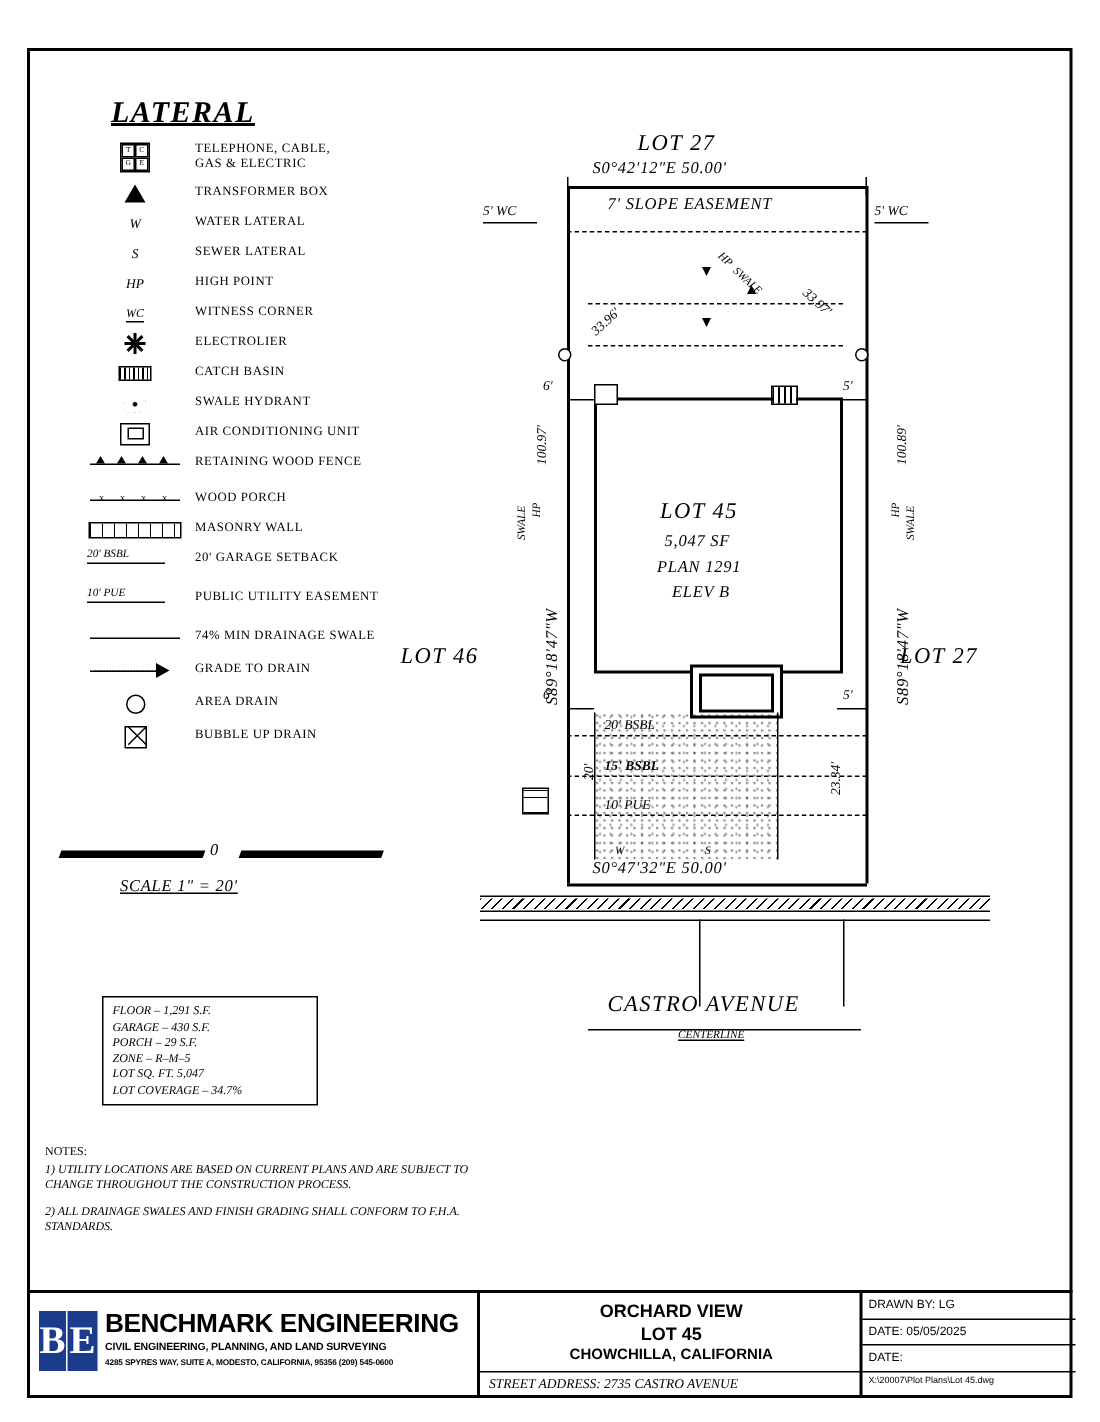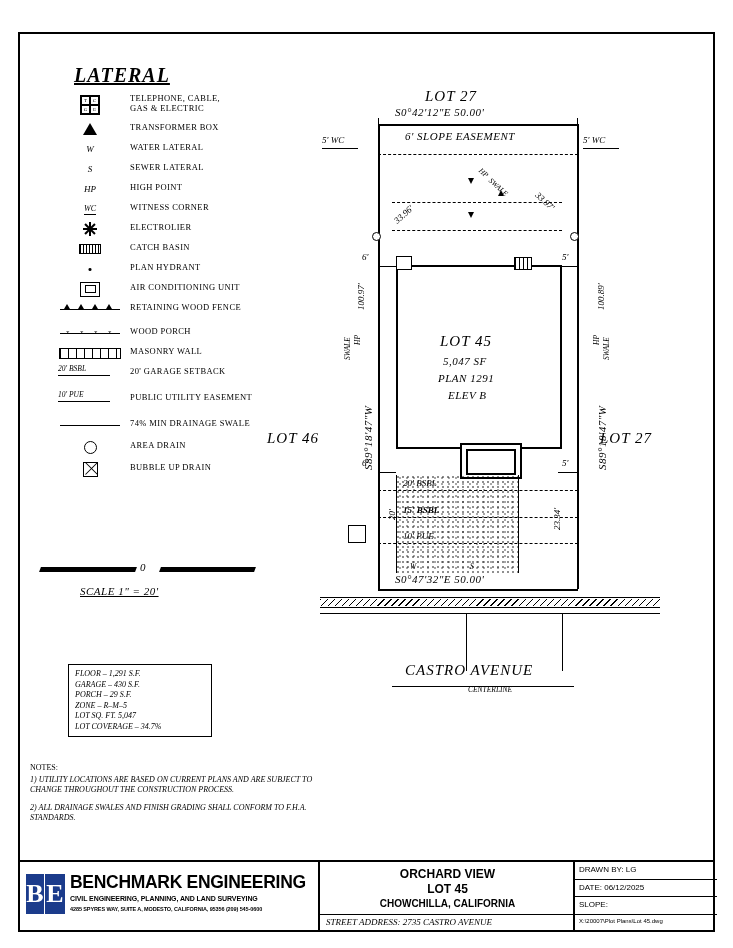--- a/index.html
+++ b/index.html
@@ -209,21 +209,21 @@
         </div>
       <div class="ltxt">CATCH BASIN</div>
     </div>
 
     <div class="lrow">
       <div class="lsym">
           <div class="sym-center">
             <div class="hyd"></div>
           </div>
         </div>
-      <div class="ltxt">PLAN HYDRANT</div>
+      <div class="ltxt">SWALE HYDRANT</div>
     </div>
 
     <div class="lrow">
       <div class="lsym">
           <div class="sym-center">
             <div class="acu">
               <span></span>
             </div>
           </div>
         </div>
@@ -291,20 +291,31 @@
 
     <div class="lrow" style="height:22px">
       <div class="lsym">
           <div class="sym-center">
             <div class="swale-sym"></div>
           </div>
         </div>
       <div class="ltxt">74% MIN DRAINAGE SWALE</div>
     </div>
 
+    <div class="lrow" style="height:22px">
+      <div class="lsym">
+          <div class="sym-center">
+            <div class="grade">
+              <div class="ln"></div>
+              <div class="ar"></div>
+            </div>
+          </div>
+        </div>
+      <div class="ltxt">GRADE TO DRAIN</div>
+    </div>
 
     <div class="lrow" style="height:22px">
       <div class="lsym">
           <div class="sym-center">
             <div class="circ"></div>
           </div>
         </div>
       <div class="ltxt">AREA DRAIN</div>
     </div>
 
@@ -349,21 +360,21 @@
     <div class="txt t-m" style="left:95px;top:36px;">S0°42'12"E   50.00'</div>
     <div class="ln h2" style="left:78px;top:54px;width:200px;"></div>
     <div class="ln v1" style="left:78px;top:48px;height:12px;"></div>
     <div class="ln v1" style="left:277px;top:48px;height:12px;"></div>
 
     <div class="txt t-s" style="left:22px;top:65px;">5'  WC</div>
     <div class="txt t-s" style="left:283px;top:65px;">5'  WC</div>
     <div class="ln h1" style="left:22px;top:78px;width:36px;"></div>
     <div class="ln h1" style="left:283px;top:78px;width:36px;"></div>
 
-    <div class="txt t-m" style="left:105px;top:60px;">6'  SLOPE  EASEMENT</div>
+    <div class="txt t-m" style="left:105px;top:60px;">7'  SLOPE  EASEMENT</div>
     <div class="dash-h" style="left:78px;top:84px;width:200px;"></div>
 
     <div class="ln v2" style="left:78px;top:54px;height:465px;"></div>
     <div class="ln v2" style="left:277px;top:54px;height:465px;"></div>
 
     <div class="txt t-s rot90" style="left:56px;top:240px;">100.97'</div>
     <div class="txt t-s rot90" style="left:296px;top:240px;">100.89'</div>
     <div class="txt t-m rot90" style="left:62px;top:400px;">S89°18'47"W</div>
     <div class="txt t-m rot90" style="left:296px;top:400px;">S89°18'47"W</div>
 
@@ -431,21 +442,21 @@
     <div class="ln h1" style="left:20px;top:527px;width:340px;"></div>
     <div class="road-h" style="left:20px;top:529px;width:340px;height:7px;"></div>
     <div class="ln h1" style="left:20px;top:537px;width:340px;"></div>
     <div class="ln h1" style="left:20px;top:543px;width:340px;"></div>
 
     <div class="ln v1" style="left:166px;top:543px;height:58px;"></div>
     <div class="ln v1" style="left:262px;top:543px;height:58px;"></div>
 
     <div class="txt t-lot" style="left:105px;top:592px;">CASTRO  AVENUE</div>
     <div class="ln h1" style="left:92px;top:616px;width:182px;"></div>
-    <div class="txt t-xs" style="left:168px;top:615px;">CENTERLINE</div>
+    <div class="txt t-xs" style="left:152px;top:615px;text-decoration:underline;">CENTERLINE</div>
 
     <div class="txt t-lot" style="left:140px;top:263px;">LOT 45</div>
     <div class="txt t-m" style="left:143px;top:285px;">5,047 SF</div>
     <div class="txt t-m" style="left:138px;top:302px;">PLAN 1291</div>
     <div class="txt t-m" style="left:148px;top:319px;">ELEV B</div>
   </div>
 
   <div class="tb">
     <div class="tb-left">
       <div class="logo">
@@ -460,18 +471,18 @@
     <div class="tb-mid">
       <div class="l1">ORCHARD VIEW</div>
       <div class="l2">LOT 45</div>
       <div class="l3">CHOWCHILLA,   CALIFORNIA</div>
       <div class="sep"></div>
       <div class="l4">STREET   ADDRESS: 2735 CASTRO AVENUE</div>
     </div>
 
     <div class="tb-right">
       <div class="row" style="top:0">DRAWN BY: LG</div>
-      <div class="row" style="top:17.5px">DATE:  06/12/2025</div>
-      <div class="row" style="top:35px">SLOPE:</div>
+      <div class="row" style="top:17.5px">DATE:  05/05/2025</div>
+      <div class="row" style="top:35px">DATE:</div>
       <div class="row fileval" style="top:52.5px">X:\20007\Plot Plans\Lot 45.dwg</div>
     </div>
   </div>
 </div>
 
 </body></html>

